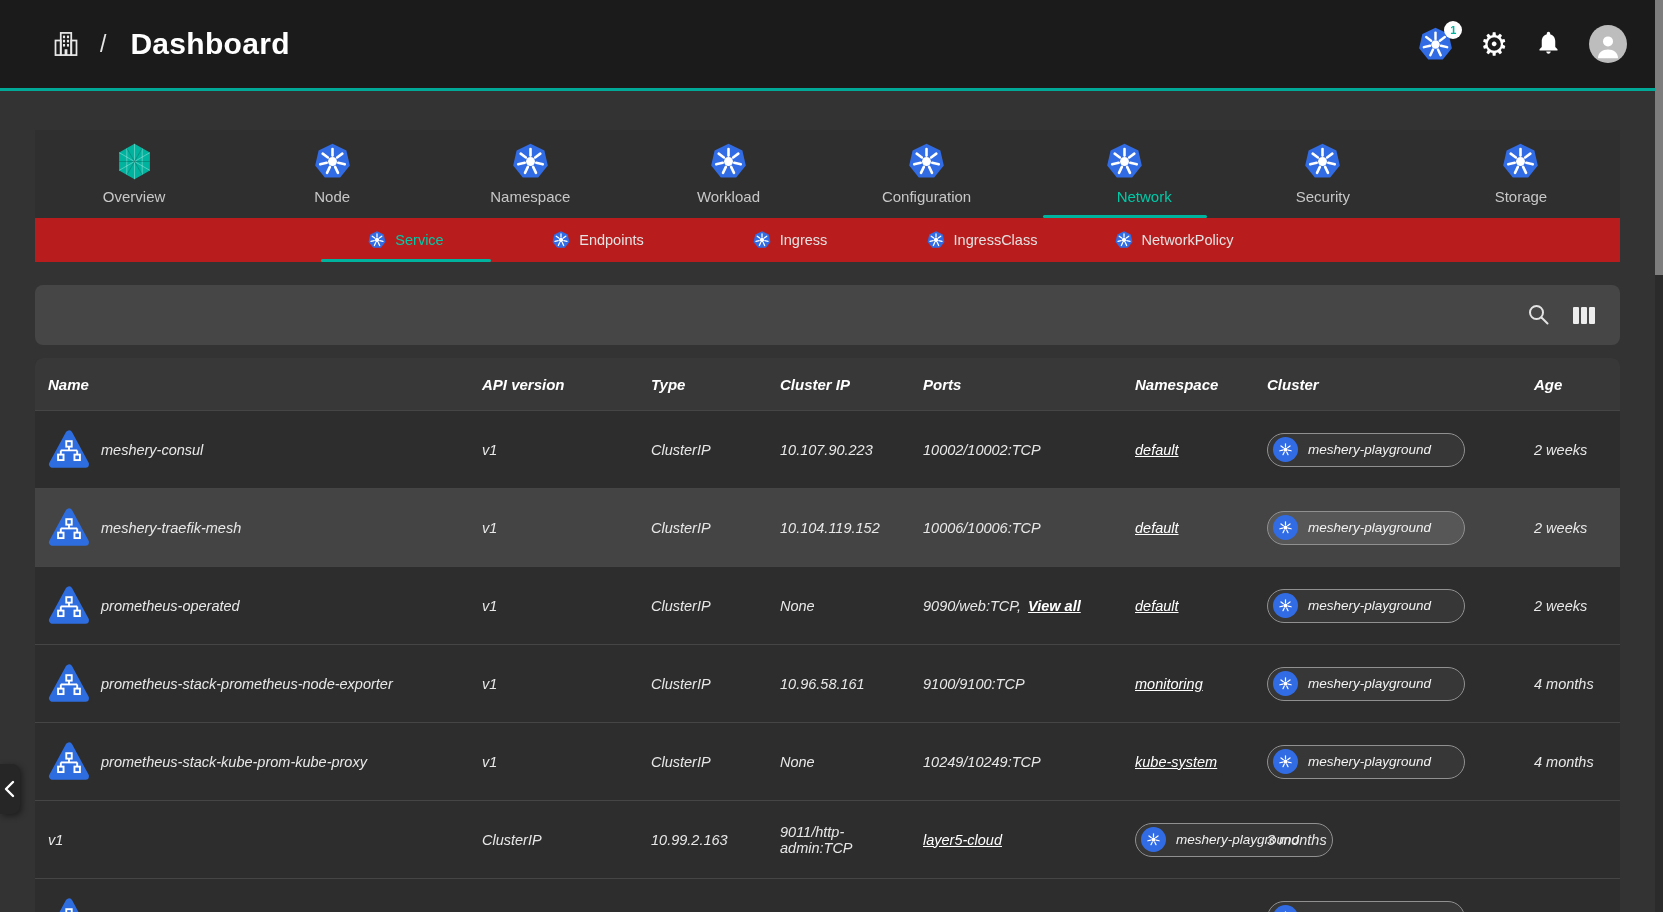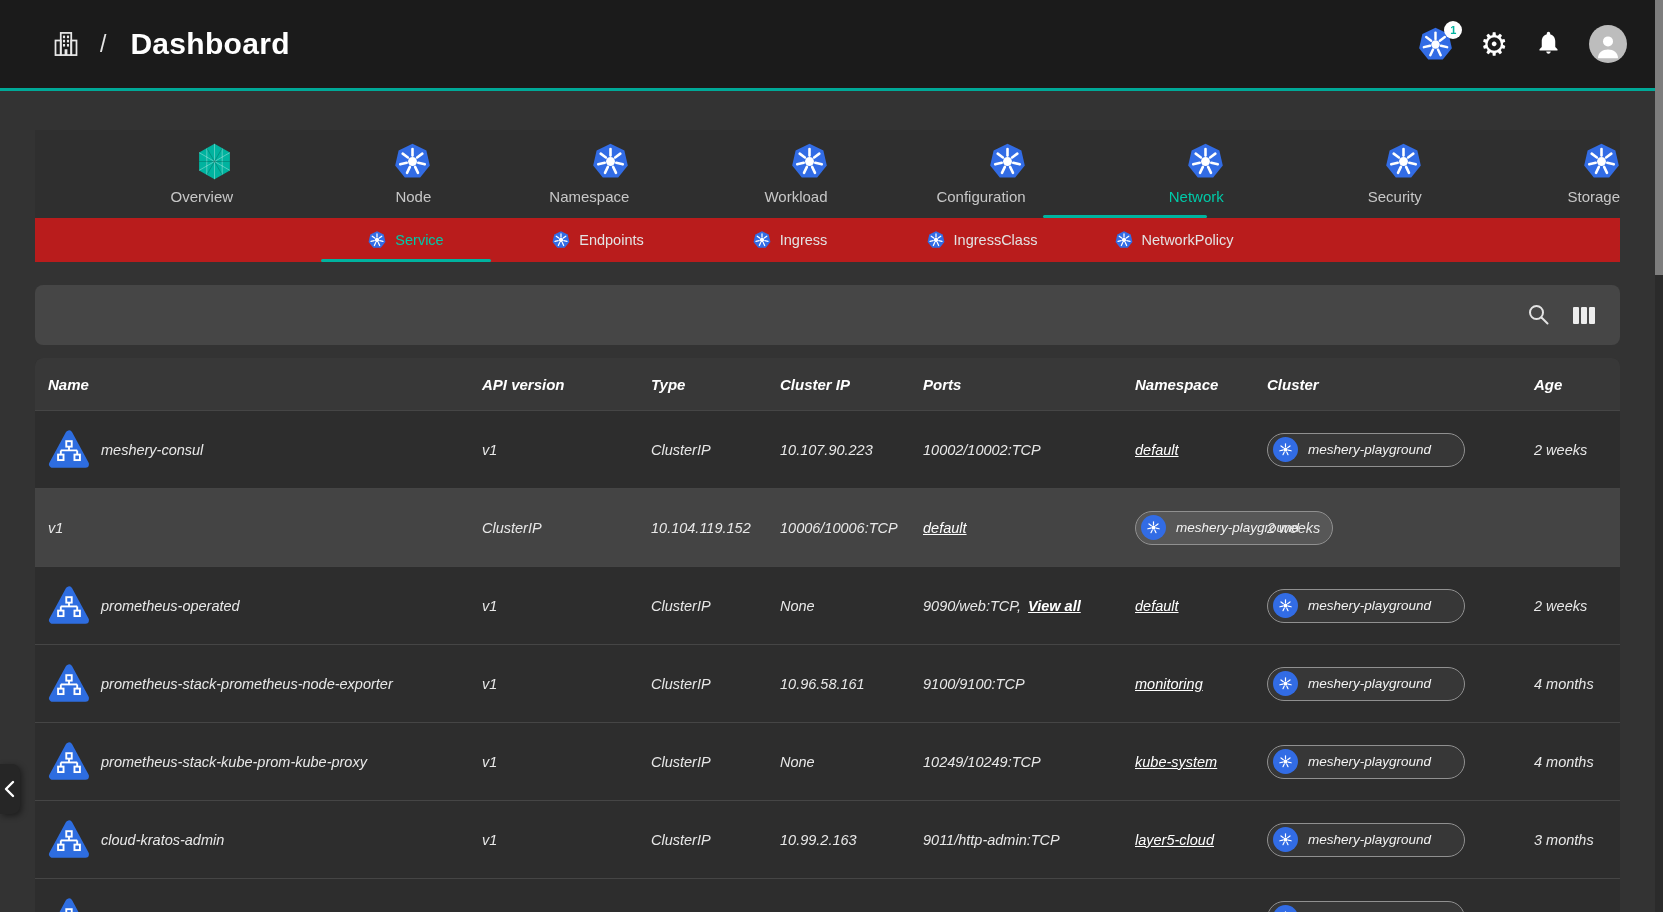--- a/index.html
+++ b/index.html
@@ -39,21 +39,21 @@
 
   
   .content { margin-left: 35px; width: 1585px; }
 
   
   .tabs {
     margin-top: 39px; height: 88px; background: #2f2f2f;
     display: flex;
   }
   .tab {
-    flex: 1; display: flex; flex-direction: column; align-items: flex-end; justify-content: center;
+    flex: 1; display: flex; flex-direction: column; align-items: center; justify-content: center;
     gap: 8px; cursor: pointer; position: relative; height: 100%;
   }
   .tab .tab-icon { width: 37px; height: 37px; display: flex; }
   .tab .tab-icon svg { width: 100%; height: 100%; }
   .tab .tab-label { font-size: 15px; color: #c7c7c7; }
   .tab.selected .tab-label { color: #00c9a8; margin-left: 39px; }
   .tab.selected::after {
     content: ""; position: absolute; bottom: 0; left: 50%; transform: translateX(-50%);
     width: 164px; height: 3px; background: #00B39F; border-radius: 2px;
   }
@@ -392,20 +392,28 @@
                 <use href="#k8s"></use>
               </svg>
             </span>
           <span class="chip-label">meshery-playground</span>
         </span>
       </div>
       <div class="cell">2 weeks</div>
     </div>
 
     <div class="trow hover">
+      <div class="cell name-cell">
+        <span class="svc-icon">
+            <svg viewBox="0 0 100 100">
+              <use href="#svc"></use>
+            </svg>
+          </span>
+        <span>meshery-traefik-mesh</span>
+      </div>
       <div class="cell">v1</div>
       <div class="cell">ClusterIP</div>
       <div class="cell">10.104.119.152</div>
       <div class="cell">
           <span>10006/10006:TCP</span>
           <a class="inline-link"></a>
         </div>
       <div class="cell">
           <a class="ns-link">default</a>
         </div>
@@ -512,28 +520,20 @@
                 <use href="#k8s"></use>
               </svg>
             </span>
           <span class="chip-label">meshery-playground</span>
         </span>
       </div>
       <div class="cell">4 months</div>
     </div>
 
     <div class="trow">
-      <div class="cell name-cell">
-        <span class="svc-icon">
-            <svg viewBox="0 0 100 100">
-              <use href="#svc"></use>
-            </svg>
-          </span>
-        <span>cloud-kratos-admin</span>
-      </div>
       <div class="cell">v1</div>
       <div class="cell">ClusterIP</div>
       <div class="cell">10.99.2.163</div>
       <div class="cell">
           <span>9011/http-admin:TCP</span>
           <a class="inline-link"></a>
         </div>
       <div class="cell">
           <a class="ns-link">layer5-cloud</a>
         </div>

